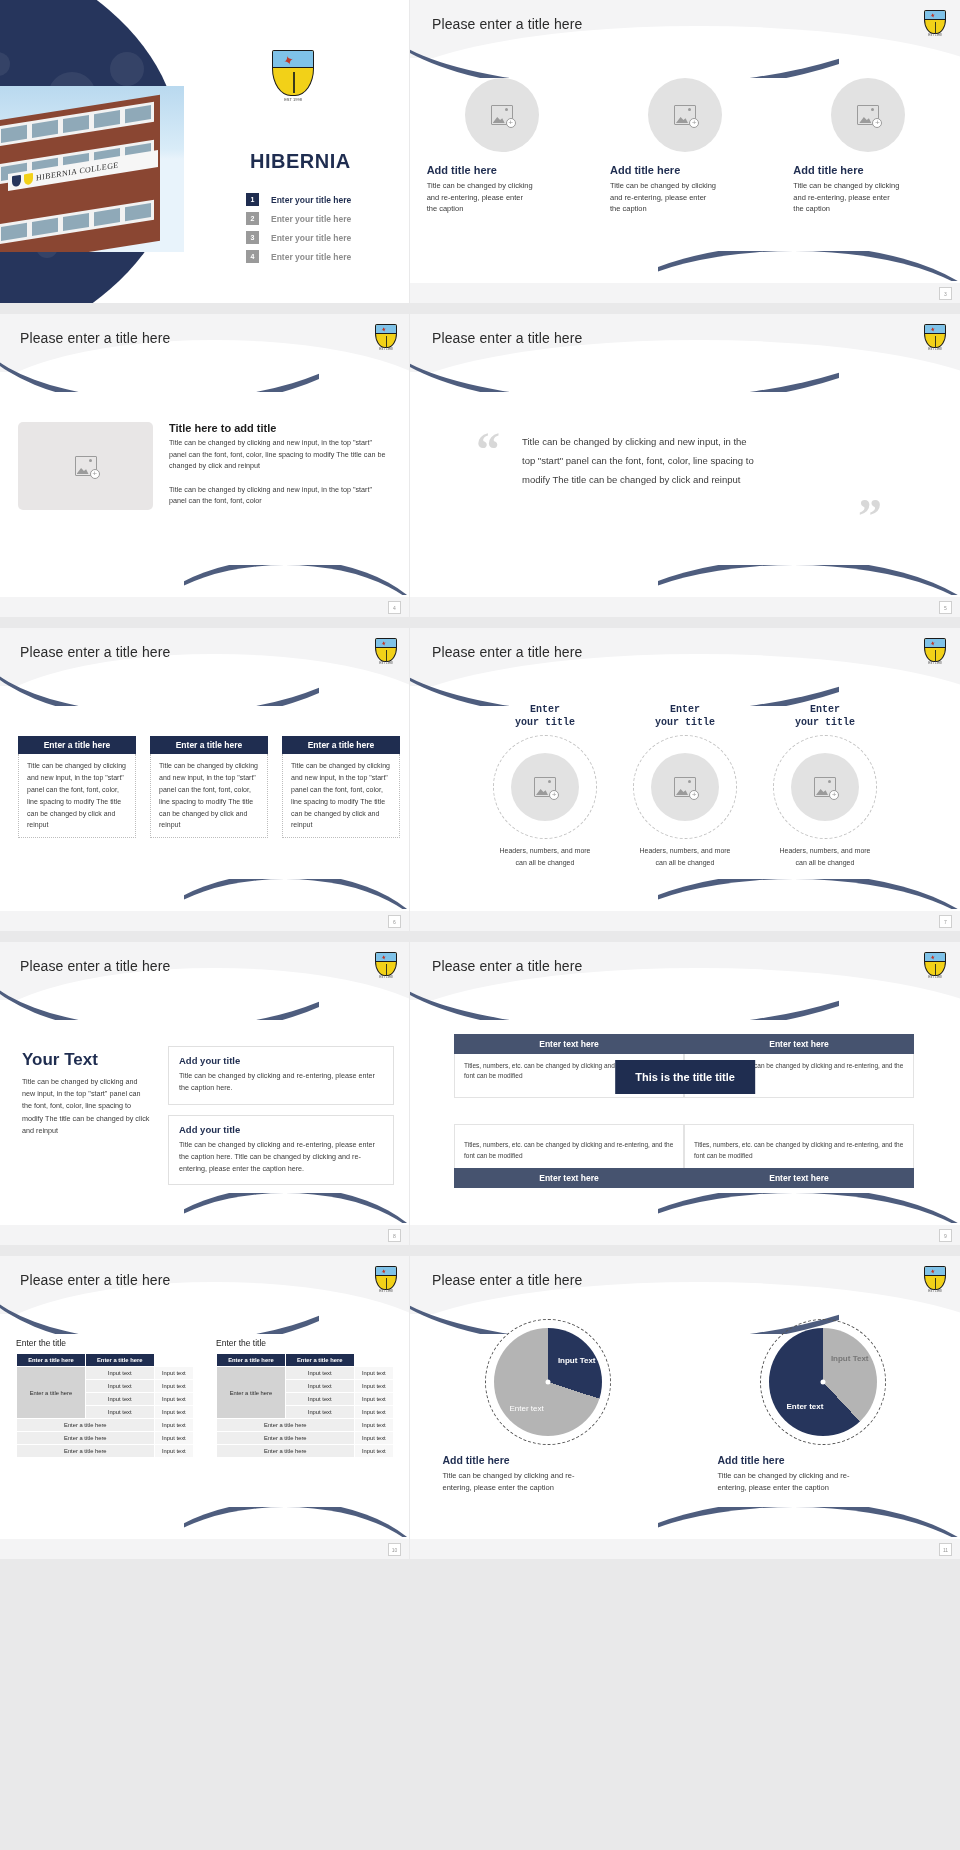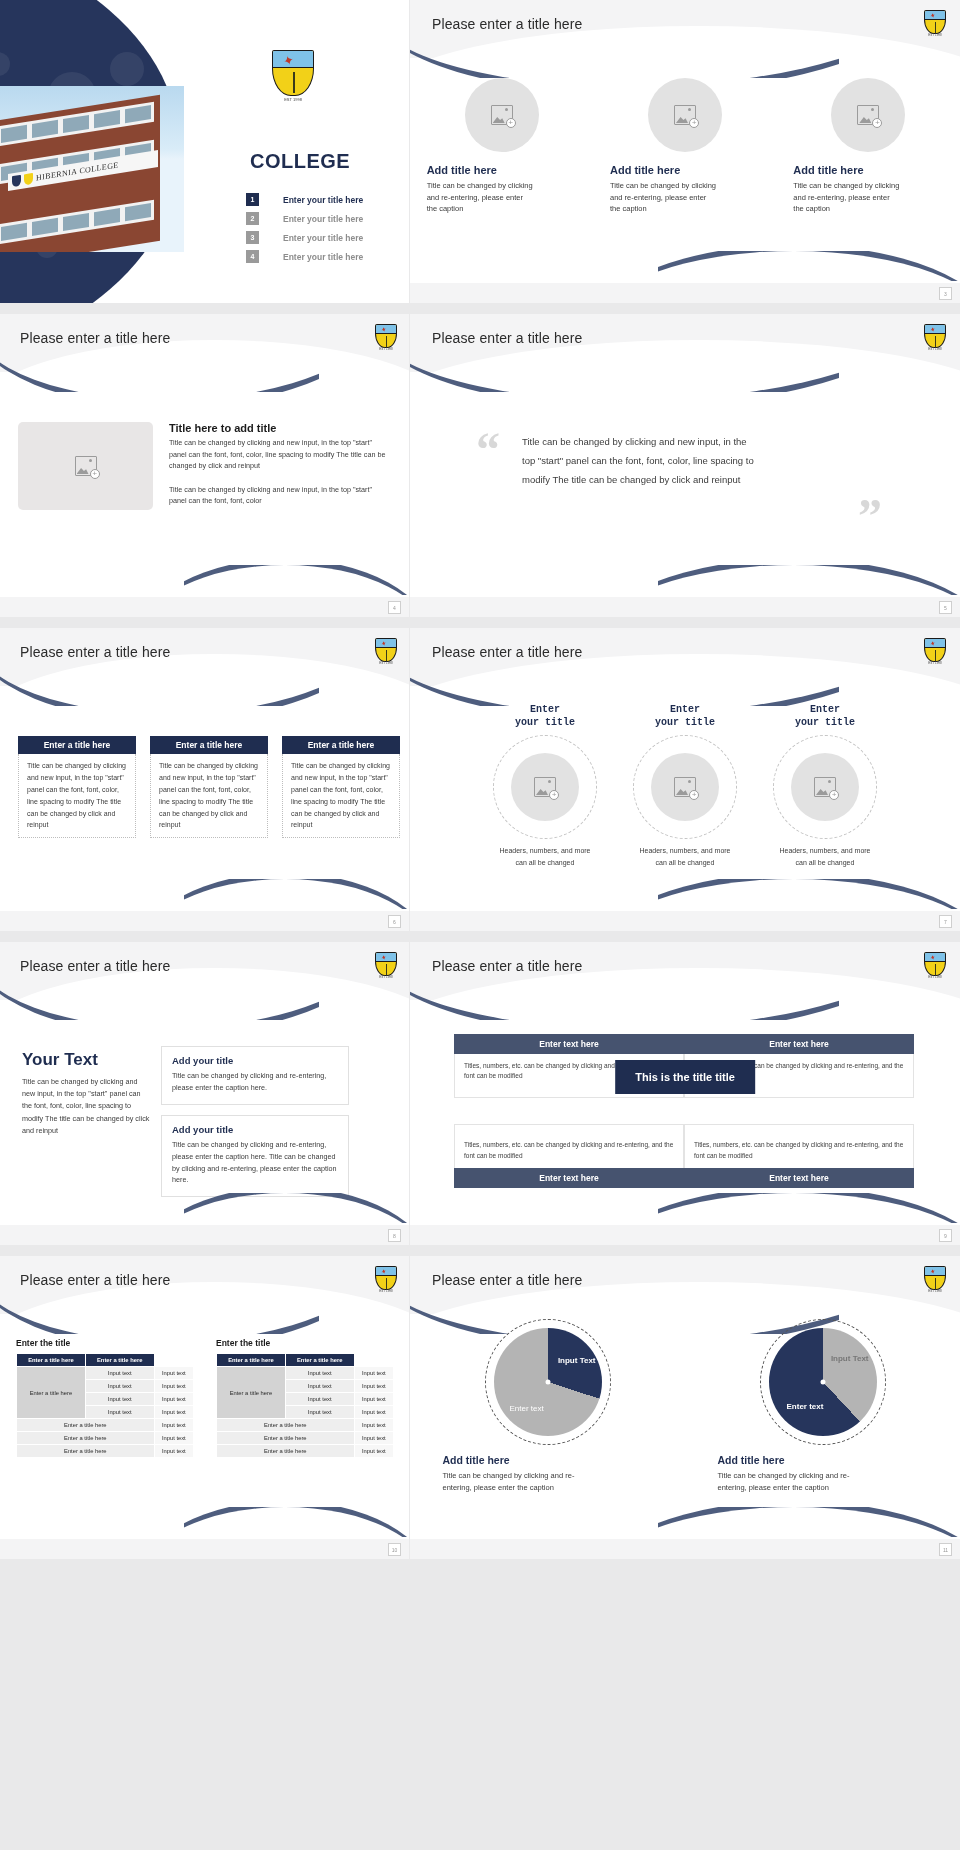--- a/index.html
+++ b/index.html
@@ -137,21 +137,21 @@
   .cover-crest .sh { width:42px;height:46px;border-width:1.6px; }
   .cover-crest .sky { height:17px; }
   .cover-crest .fish { left:10px; top:2px; font-size:13px;}
   .cover-crest .staff{ left:20px; top:21px; height:21px; width:2px;}
   .cover-crest .est { font-size:4px; bottom:-2px;}
   .contents-title {
     position:absolute; left:250px; top:150px;
     font-size:20px; font-weight:bold; color:#1f2d50; letter-spacing:.5px;
   }
   .toc { position:absolute; left:246px; top:193px; width:150px; }
-  .toc-row { display:flex; align-items:center; gap:24px; margin-bottom:6px; }
+  .toc-row { display:flex; align-items:center; gap:12px; margin-bottom:6px; }
   .toc-num {
     width:13px;height:13px; display:flex;align-items:center;justify-content:center;
     font-size:7px; color:#fff; font-weight:bold; background:#9a9a9a;
   }
   .toc-row:first-child .toc-num { background:#1f2d50; }
   .toc-lbl { font-size:8.5px; font-weight:bold; color:#8d8d8d; }
   .toc-row:first-child .toc-lbl { color:#1f2d50; }
 
   
   .ph-circle {
@@ -213,21 +213,21 @@
   .s7-t { font-size:10px;font-weight:bold;color:#1f2d50;text-align:center;line-height:1.25;font-family:Liberation Mono, monospace;}
   .s7-ring { margin-top:6px; width:104px;height:104px;border-radius:50%;
              border:1px dashed #c4c4c4; display:flex;align-items:center;justify-content:center;}
   .s7-ring .ph-circle { width:68px;height:68px; }
   .s7-c { font-size:7px;color:#3c3c3c;line-height:1.7;text-align:center;margin-top:6px;width:92px;}
 
   
   .s8-left { position:absolute; left:22px; top:108px; width:130px; }
   .s8-h { font-size:17px; font-weight:bold; color:#1f2d50; }
   .s8-p { font-size:7.2px; color:#3c3c3c; line-height:1.7; margin-top:6px; }
-  .s8-right { position:absolute; left:161px; top:104px; width:188px; }
+  .s8-right { position:absolute; left:168px; top:104px; width:226px; }
   .s8-box { border:1px solid #e0e0e0; padding:8px 10px 10px 10px; margin-bottom:10px; background:#fff;}
   .s8-box h4 { font-size:9.5px; color:#1f2d50; margin-bottom:4px; }
   .s8-box p { font-size:7.2px; color:#3c3c3c; line-height:1.65; }
 
   
   .s9 { position:absolute; left:44px; top:92px; width:460px; }
   .s9 .r { display:flex; }
   .s9 .hcell {
     flex:1; background:#46536f; color:#fff; font-size:8.5px; font-weight:bold;
     text-align:center; padding:5px 0;
@@ -245,21 +245,21 @@
   }
   .s9-center {
     position:absolute; left:50%; top:118px; transform:translateX(-50%);
     background:#1f2d50; color:#fff; font-size:11px; font-weight:bold;
     padding:11px 20px; white-space:nowrap; z-index:5;
   }
 
   
   .t10wrap { position:absolute; left:16px; top:82px; display:flex; gap:22px; }
   .t10 { width:178px; }
-  .t10 .cap { font-size:8.5px;font-weight:bold;color:#1b1b1b;margin-bottom:5px;}
+  .t10 .cap { font-size:8.5px;font-weight:normal;color:#1b1b1b;margin-bottom:5px;}
   table { border-collapse:collapse; width:100%; }
   table td, table th { border:1px solid #ffffff; font-size:5.8px; padding:3px 2px; text-align:center; color:#2b2b2b;}
   .th-dark { background:#1f2d50; color:#fff !important; font-weight:bold; }
   .td-grey { background:#d3d3d3; }
   .td-light{ background:#eeeeee; }
   .td-white{ background:#f7f7f7; }
 
   
   .d-wrap { position:absolute; left:0; top:72px; width:100%; display:flex; justify-content:space-around;}
   .d-cell { width:210px; display:flex; flex-direction:column; align-items:center; }
@@ -316,21 +316,21 @@
 
     <div class="crest cover-crest">
       <div class="sh">
           <div class="sky"></div>
           <div class="fish">✦</div>
           <div class="staff"></div>
         </div>
       <div class="est">EST 1998</div>
     </div>
 
-    <div class="contents-title">COLLEGE</div>
+    <div class="contents-title">HIBERNIA</div>
 
     <div class="toc">
       <div class="toc-row">
         <span class="toc-num">1</span>
         <span class="toc-lbl">Enter your title here</span>
       </div>
       <div class="toc-row">
         <span class="toc-num">2</span>
         <span class="toc-lbl">Enter your title here</span>
       </div>

